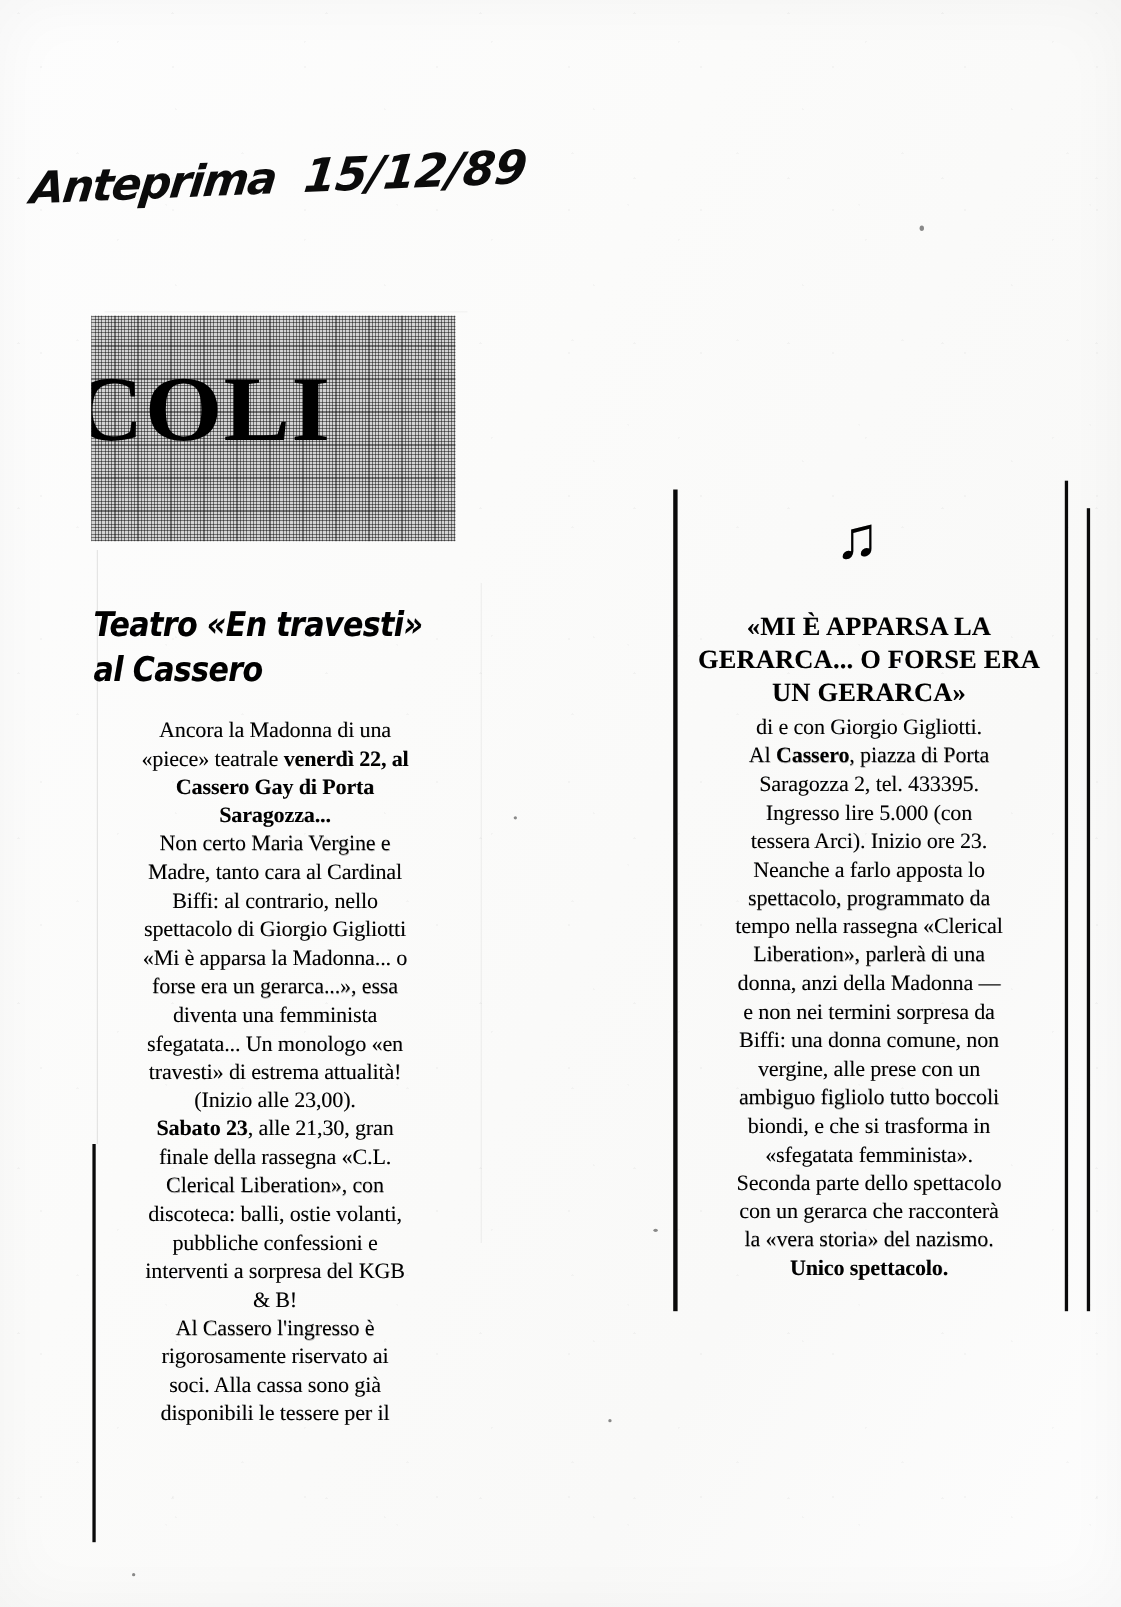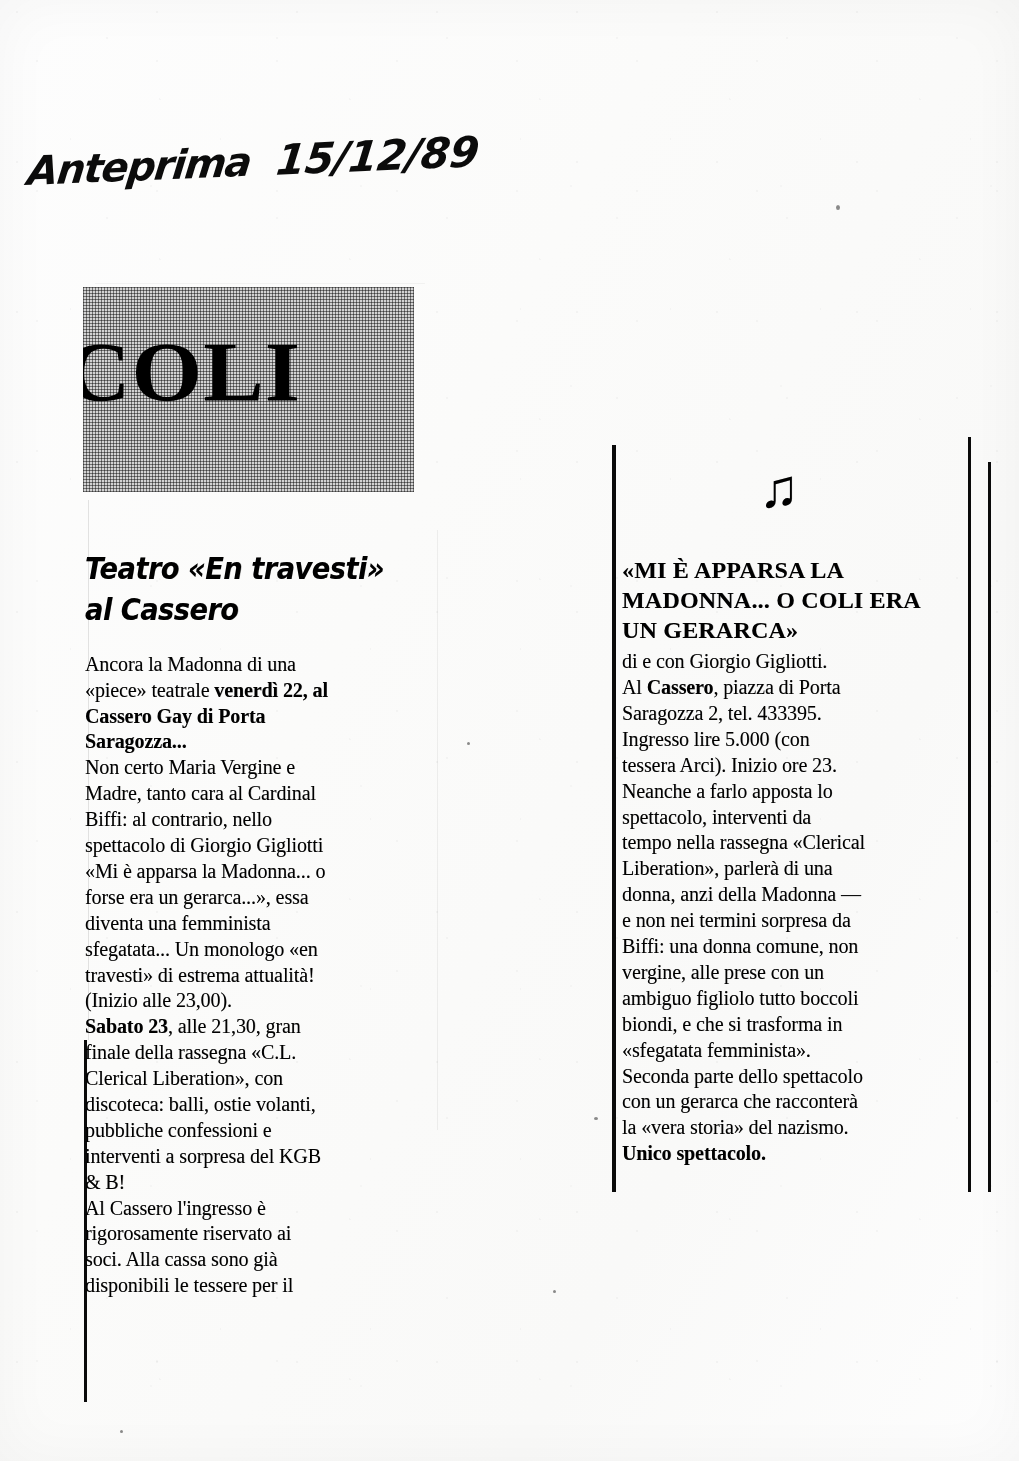--- a/index.html
+++ b/index.html
@@ -169,21 +169,21 @@
     font-family: "Liberation Serif", serif;
     font-size: 20px;
     line-height: 1.295;
     color: #060606;
     letter-spacing: -0.1px;
   }
   .body-text p { margin: 0; }
   .body-text b { font-weight: 700; }
 
   
-  .tline { display: block; white-space: nowrap; }
+  .tline { display: block; white-space: nowrap; text-align: center; }
 
   
   .clipping-ink {
     filter: contrast(1.12) saturate(0);
     text-shadow: 0.35px 0.2px 0 rgba(0,0,0,0.32);
   }
 
   
   .speck {
     position: absolute;
@@ -260,33 +260,33 @@
       </p>
     </div>
   </div>
 
   <div class="col-right clipping-ink">
 
     <span class="note-icon">♫</span>
 
     <div class="headline-caps">
       <span class="tline">«MI È APPARSA LA</span>
-      <span class="tline">MADONNA... O COLI ERA</span>
+      <span class="tline">GERARCA... O FORSE ERA</span>
       <span class="tline">UN GERARCA»</span>
     </div>
 
     <div class="body-text">
       <p>
         <span class="tline"><span>di e con Giorgio Gigliotti.</span></span>
         <span class="tline"><span>Al </span><b>Cassero</b><span>, piazza di Porta</span></span>
         <span class="tline"><span>Saragozza 2, tel. 433395.</span></span>
         <span class="tline"><span>Ingresso lire 5.000 (con</span></span>
         <span class="tline"><span>tessera Arci). Inizio ore 23.</span></span>
         <span class="tline"><span>Neanche a farlo apposta lo</span></span>
-        <span class="tline"><span>spettacolo, interventi da</span></span>
+        <span class="tline"><span>spettacolo, programmato da</span></span>
         <span class="tline"><span>tempo nella rassegna «Clerical</span></span>
         <span class="tline"><span>Liberation», parlerà di una</span></span>
         <span class="tline"><span>donna, anzi della Madonna —</span></span>
         <span class="tline"><span>e non nei termini sorpresa da</span></span>
         <span class="tline"><span>Biffi: una donna comune, non</span></span>
         <span class="tline"><span>vergine, alle prese con un</span></span>
         <span class="tline"><span>ambiguo figliolo tutto boccoli</span></span>
         <span class="tline"><span>biondi, e che si trasforma in</span></span>
         <span class="tline"><span>«sfegatata femminista».</span></span>
         <span class="tline"><span>Seconda parte dello spettacolo</span></span>

